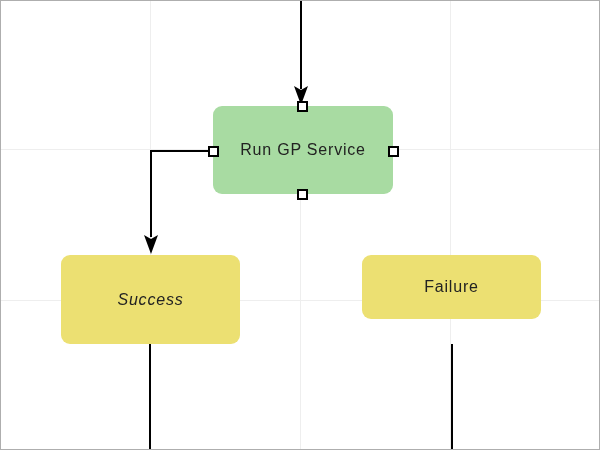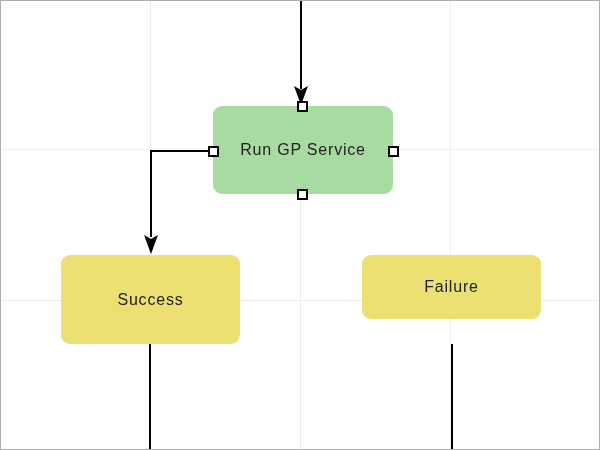--- a/index.html
+++ b/index.html
@@ -42,21 +42,21 @@
     font-size: 16px;
     font-weight: 400;
     letter-spacing: 0.8px;
     color: var(--color-node_text, #222222);
     white-space: nowrap;
   }
   .node-process { background: var(--color-process_fill, #a8dba2); }
   .node-outcome { background: var(--color-outcome_fill, #ece072); }
 
   .node-run-gp { left: 212px; top: 105px; width: 180px; height: 88px; }
-  .node-success { left: 60px;  top: 254px; width: 179px; height: 89px; }
+  .node-success { left: 60px;  top: 254px; width: 179px; height: 89px; font-style: italic; }
   .node-failure { left: 361px; top: 254px; width: 179px; height: 64px; }
 
   
   .handle {
     position: absolute;
     width: 11px;
     height: 11px;
     box-sizing: border-box;
     background: var(--color-handle_fill, #ffffff);
     border: 2px solid var(--color-handle_border, #000000);

